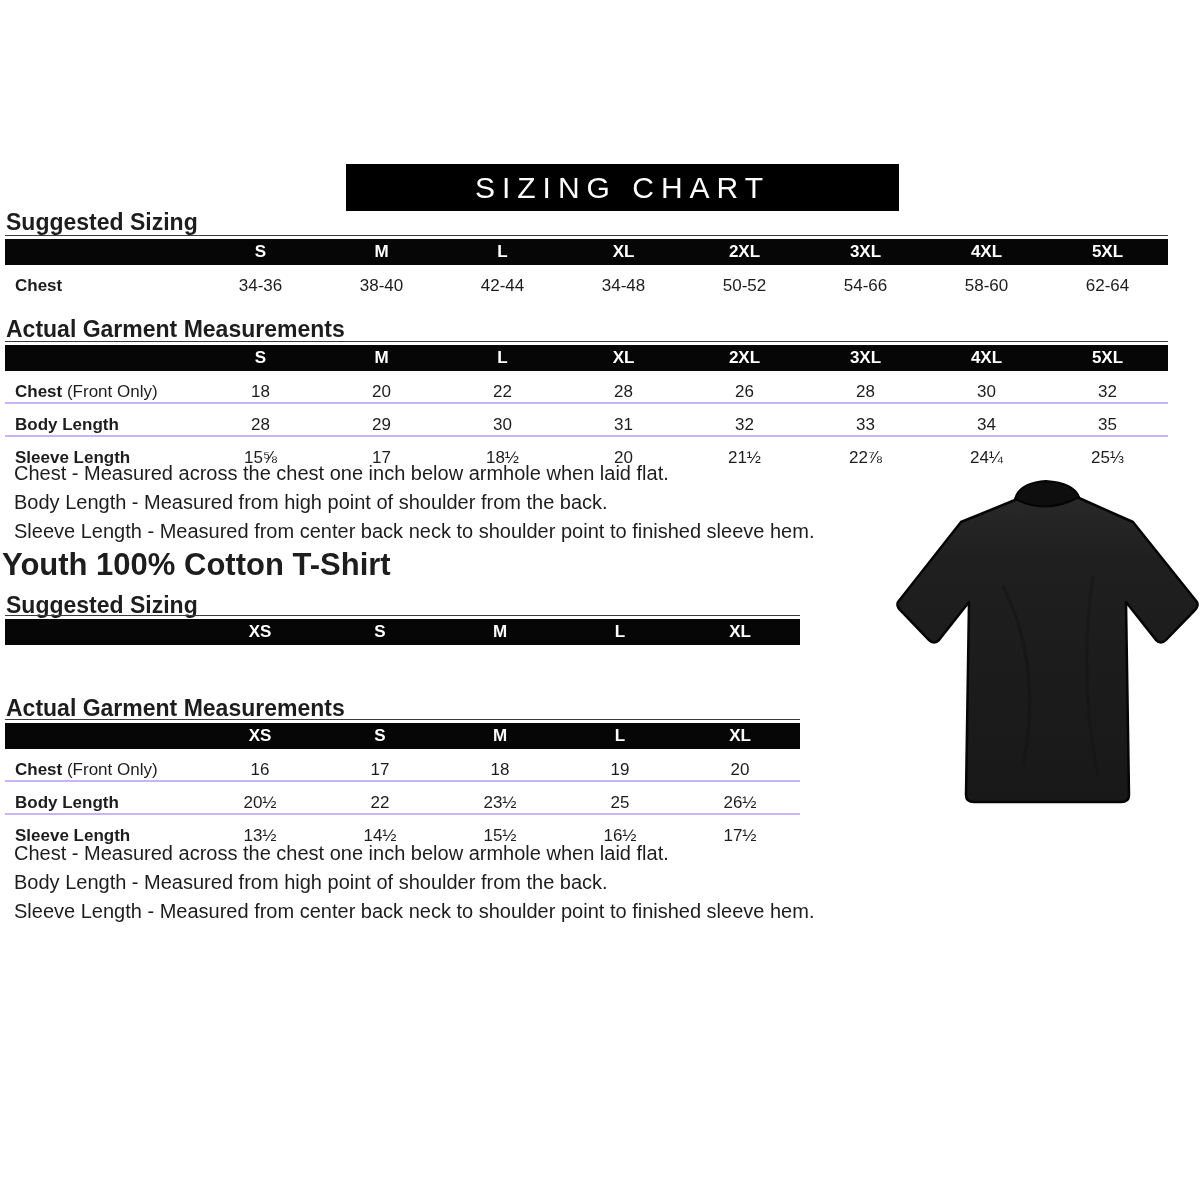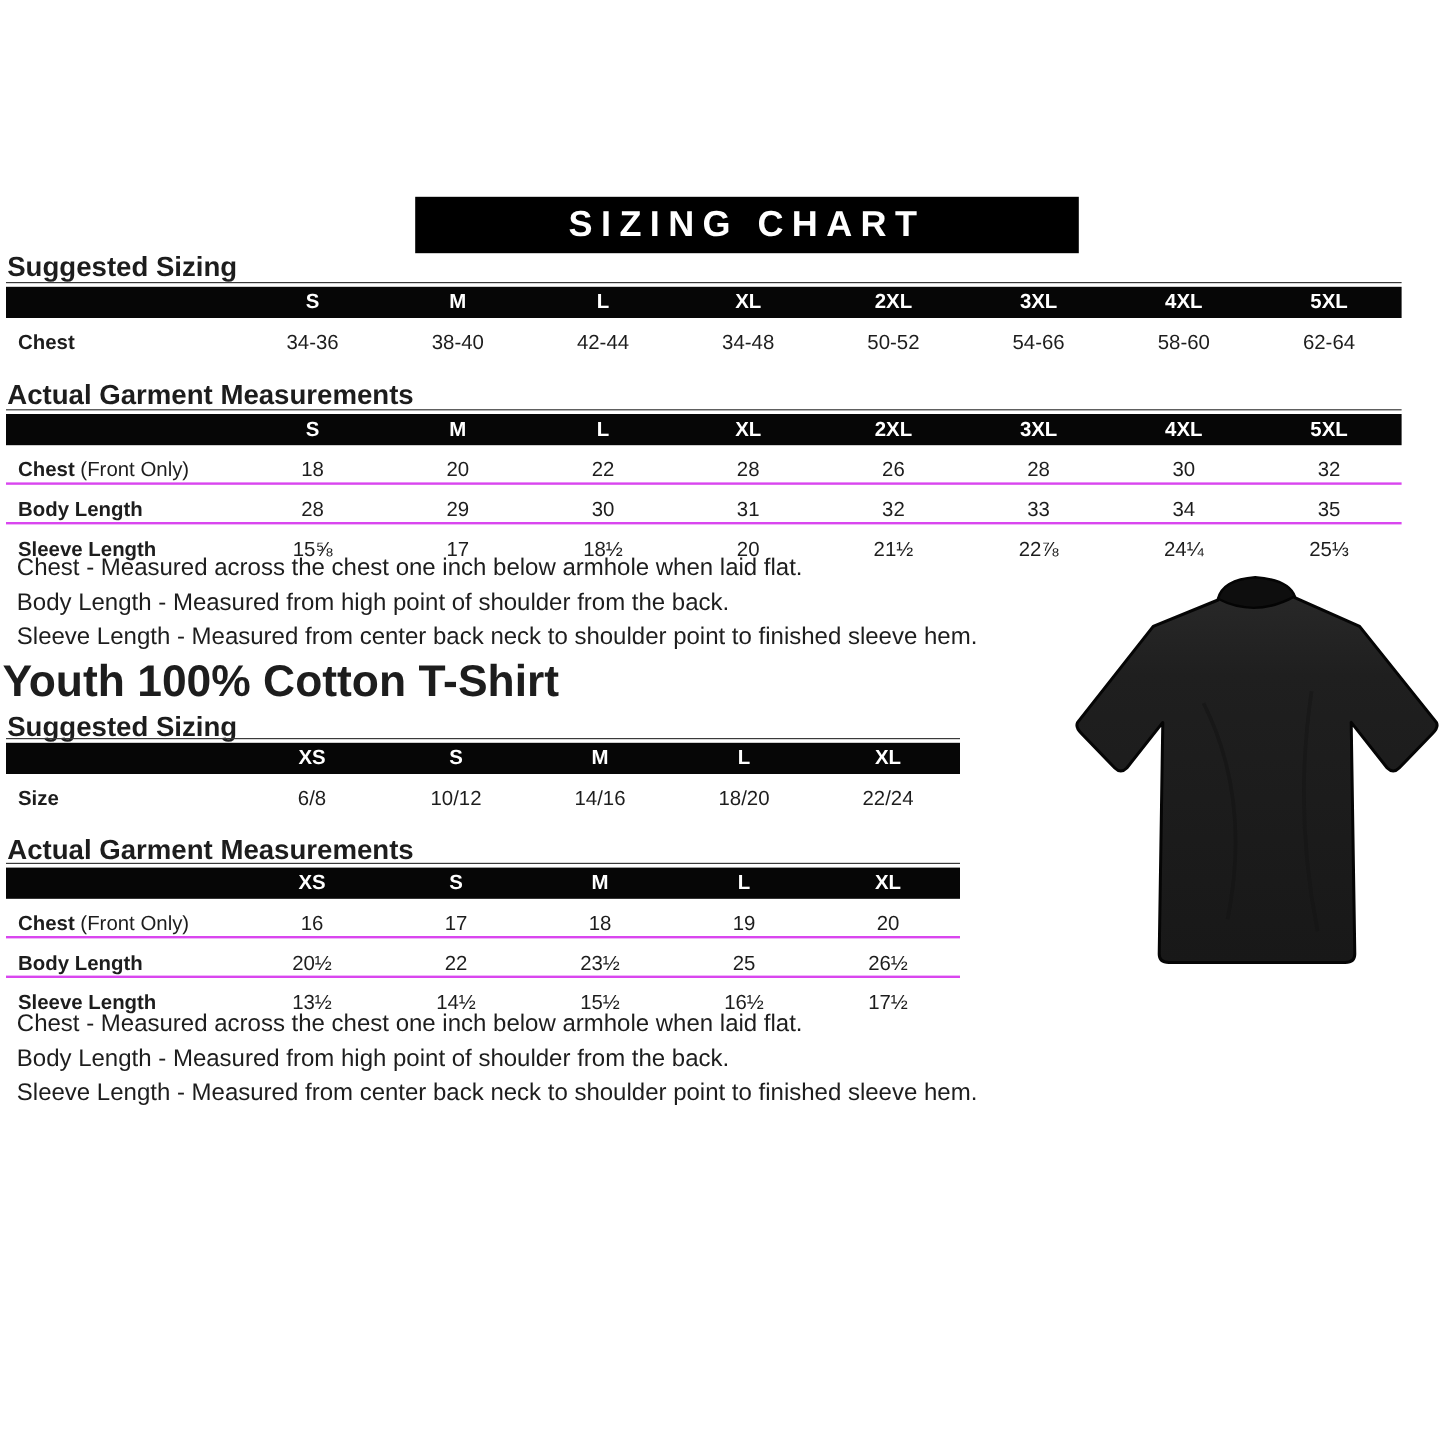--- a/index.html
+++ b/index.html
@@ -1,37 +1,37 @@
 <!DOCTYPE html>
 <html><head>
 <meta charset="utf-8">
 <style>
   html,body{margin:0;padding:0;background:#ffffff;}
   body{font-family:"Liberation Sans",sans-serif;color:#1d1d1d;}
   #canvas{position:relative;width:1200px;height:1200px;background:#ffffff;overflow:hidden;}
   .abs{position:absolute;}
 
   .h1{font-size:31px;font-weight:normal;letter-spacing:0;white-space:nowrap;}
-  .h1b{font-size:37px;font-weight:bold;white-space:nowrap;}
+  .h1b{font-size:31px;font-weight:bold;white-space:nowrap;}
 
   #banner{left:346px;top:164px;width:553px;height:47px;background:#000;color:#fff;
           display:flex;align-items:center;justify-content:center;
-          font-size:30px;font-weight:bold;letter-spacing:7px;}
+          font-size:30px;font-weight:normal;letter-spacing:7px;}
 
   .sec{font-size:23px;white-space:nowrap;font-weight:bold;}
 
   .tbl{box-sizing:border-box;}
   .tbl::before{content:"";display:block;height:1px;background:#3a3a3a;margin-bottom:3px;}
   .t-head{display:flex;background:#060606;height:26px;}
   .t-label{width:195px;padding-left:10px;box-sizing:border-box;font-size:17px;white-space:nowrap;}
   .t-label b{font-weight:bold;}
   .t-cell{flex:1;text-align:center;font-size:17px;}
   .t-size{color:#ffffff;font-weight:bold;line-height:26px;}
   .t-row{display:flex;align-items:flex-end;height:31px;}
-  .t-row + .t-row{border-top:2px solid #d946ef;}
+  .t-row + .t-row{border-top:2px solid #c4b5fd;}
 
   .note{margin:0 0 9px 0;font-size:20px;line-height:20px;white-space:nowrap;}
 
   #adult-title{left:12px;top:161px;}
   #adult-suggested-label{left:6px;top:209px;}
   #adult-suggested-table{left:5px;top:235px;width:1163px;}
   #adult-garment-label{left:6px;top:316px;}
   #adult-garment-table{left:5px;top:341px;width:1163px;}
   #adult-notes{left:14px;top:463px;}
 
@@ -141,28 +141,20 @@
   <div class="abs sec" id="youth-suggested-label">Suggested Sizing</div>
 
   <div class="abs tbl" id="youth-suggested-table">
       <div class="t-head">
         <div class="t-label"></div>
         <div class="t-cell t-size">XS</div>
         <div class="t-cell t-size">S</div>
         <div class="t-cell t-size">M</div>
         <div class="t-cell t-size">L</div>
         <div class="t-cell t-size">XL</div>
-      </div>
-      <div class="t-row">
-        <div class="t-label"><b>Size</b></div>
-        <div class="t-cell">6/8</div>
-        <div class="t-cell">10/12</div>
-        <div class="t-cell">14/16</div>
-        <div class="t-cell">18/20</div>
-        <div class="t-cell">22/24</div>
       </div>
     </div>
 
   <div class="abs sec" id="youth-garment-label">Actual Garment Measurements</div>
 
   <div class="abs tbl" id="youth-garment-table">
       <div class="t-head">
         <div class="t-label"></div>
         <div class="t-cell t-size">XS</div>
         <div class="t-cell t-size">S</div>

